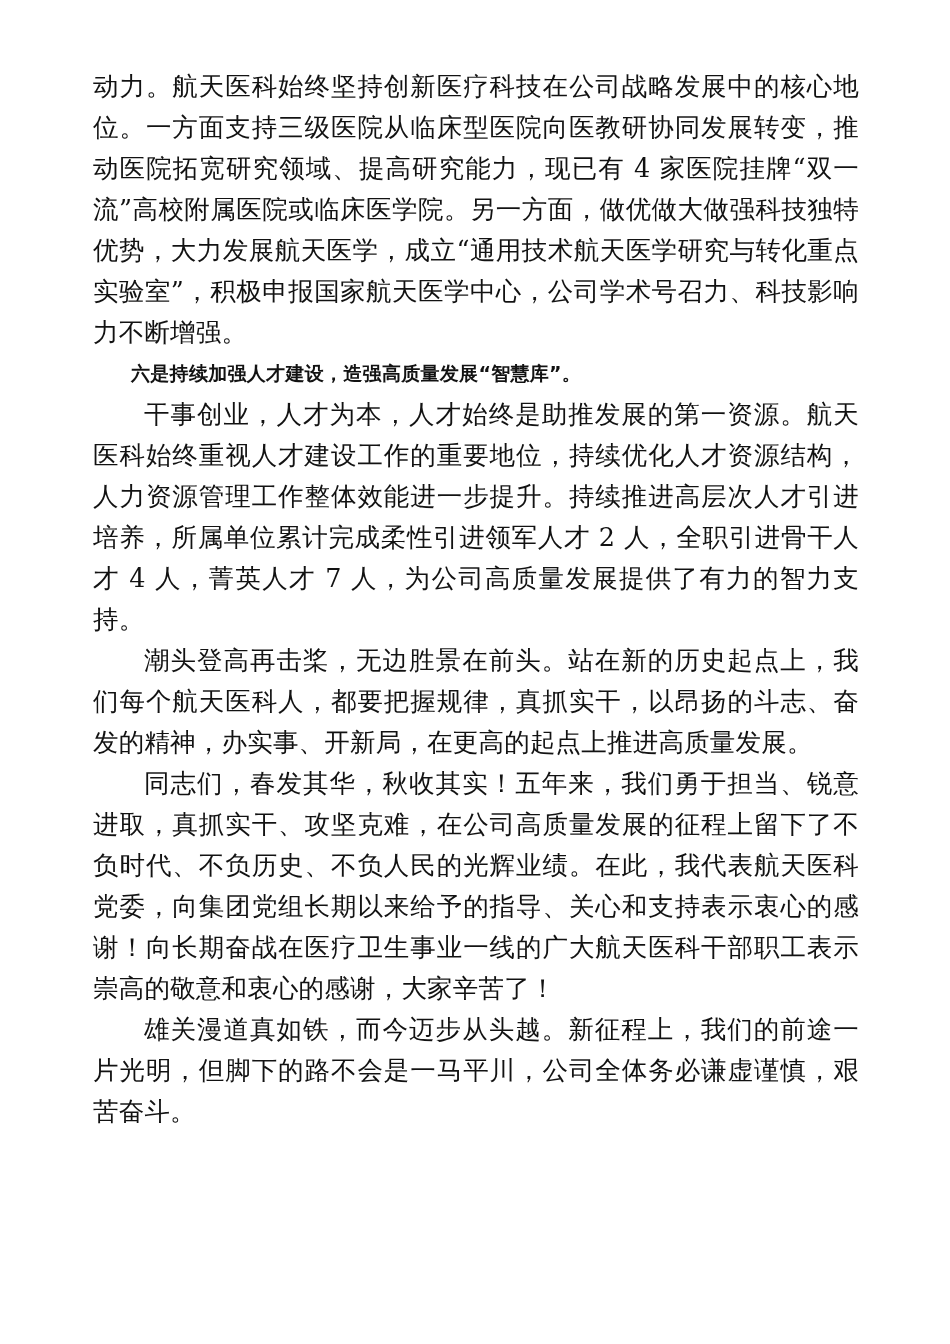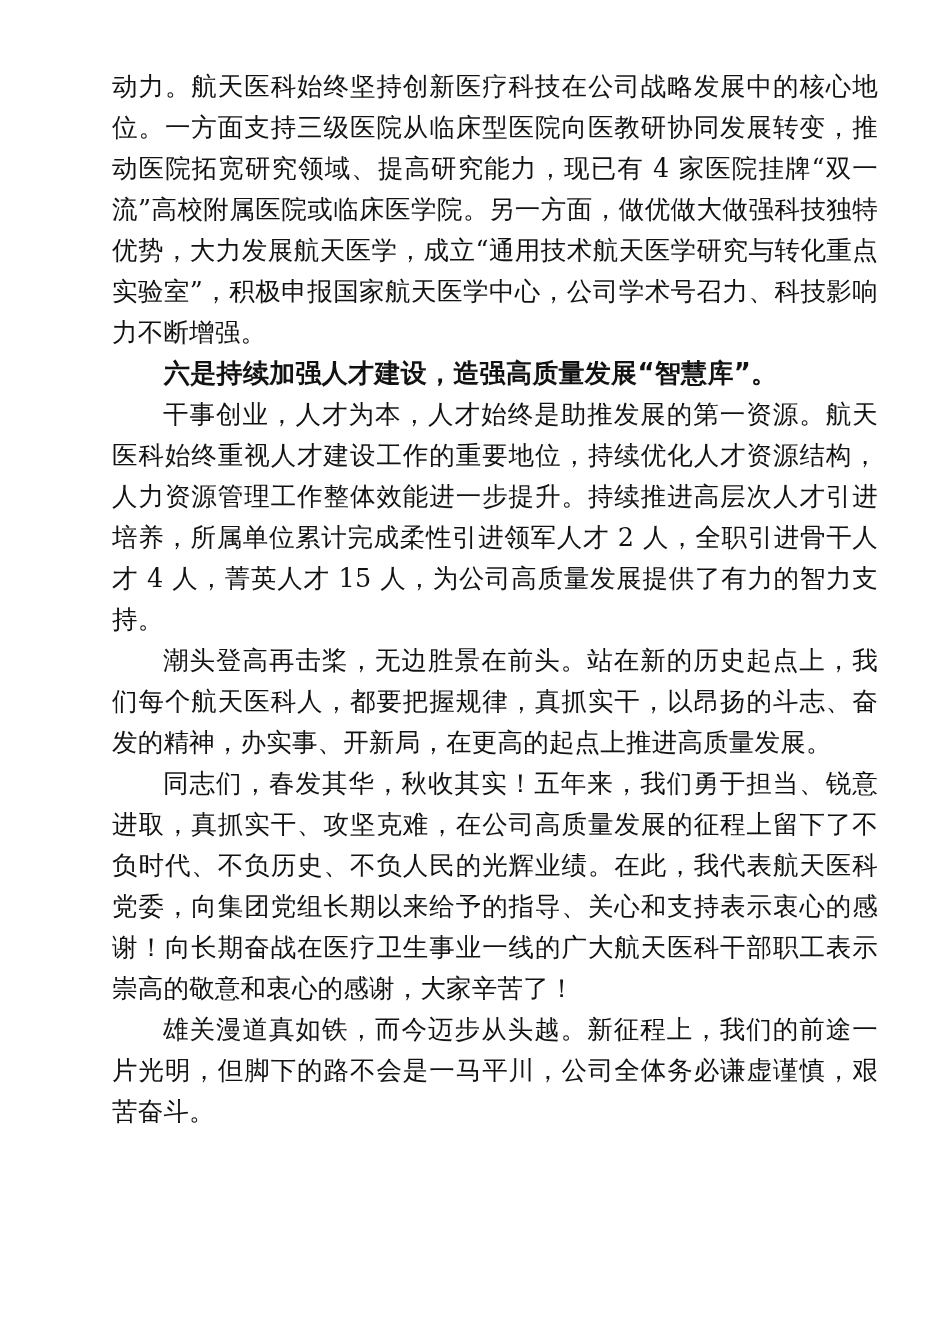--- a/index.html
+++ b/index.html
@@ -11,21 +11,20 @@
   body {
     font-family: "DejaVu Serif", "Liberation Serif", serif;
   }
   .page {
     position: relative;
     width: 926px;
     height: 1344px;
     background: #ffffff;
     overflow: hidden;
     box-sizing: border-box;
-    margin-left: 19px;
   }
   .doc-body {
     position: absolute;
     left: 93px;
     top: 66px;
     width: 766px;
   }
   .para {
     margin: 0;
     font-size: 25.5px;
@@ -39,34 +38,34 @@
     font-weight: 400;
     word-break: break-all;
   }
   .para.no-indent {
     text-indent: 0;
   }
   .para.heading {
     font-weight: 700;
     letter-spacing: 0.3px;
     font-family: "DejaVu Sans", "Liberation Sans", sans-serif;
-    font-size: 26px;
+    font-size: 19px;
   }
 </style>
 </head>
 <body>
 
 <div class="page">
   <div class="doc-body">
 
     <p class="para no-indent">动力。航天医科始终坚持创新医疗科技在公司战略发展中的核心地位。一方面支持三级医院从临床型医院向医教研协同发展转变，推动医院拓宽研究领域、提高研究能力，现已有 4 家医院挂牌“双一流”高校附属医院或临床医学院。另一方面，做优做大做强科技独特优势，大力发展航天医学，成立“通用技术航天医学研究与转化重点实验室”，积极申报国家航天医学中心，公司学术号召力、科技影响力不断增强。</p>
 
     <p class="para heading">六是持续加强人才建设，造强高质量发展“智慧库”。</p>
 
-    <p class="para">干事创业，人才为本，人才始终是助推发展的第一资源。航天医科始终重视人才建设工作的重要地位，持续优化人才资源结构，人力资源管理工作整体效能进一步提升。持续推进高层次人才引进培养，所属单位累计完成柔性引进领军人才 2 人，全职引进骨干人才 4 人，菁英人才 15 人，为公司高质量发展提供了有力的智力支持。</p>
+    <p class="para">干事创业，人才为本，人才始终是助推发展的第一资源。航天医科始终重视人才建设工作的重要地位，持续优化人才资源结构，人力资源管理工作整体效能进一步提升。持续推进高层次人才引进培养，所属单位累计完成柔性引进领军人才 2 人，全职引进骨干人才 4 人，菁英人才 7 人，为公司高质量发展提供了有力的智力支持。</p>
 
     <p class="para">潮头登高再击桨，无边胜景在前头。站在新的历史起点上，我们每个航天医科人，都要把握规律，真抓实干，以昂扬的斗志、奋发的精神，办实事、开新局，在更高的起点上推进高质量发展。</p>
 
     <p class="para">同志们，春发其华，秋收其实！五年来，我们勇于担当、锐意进取，真抓实干、攻坚克难，在公司高质量发展的征程上留下了不负时代、不负历史、不负人民的光辉业绩。在此，我代表航天医科党委，向集团党组长期以来给予的指导、关心和支持表示衷心的感谢！向长期奋战在医疗卫生事业一线的广大航天医科干部职工表示崇高的敬意和衷心的感谢，大家辛苦了！</p>
 
 
     <p class="para">雄关漫道真如铁，而今迈步从头越。新征程上，我们的前途一片光明，但脚下的路不会是一马平川，公司全体务必谦虚谨慎，艰苦奋斗。</p>
 
   </div>
 </div>

